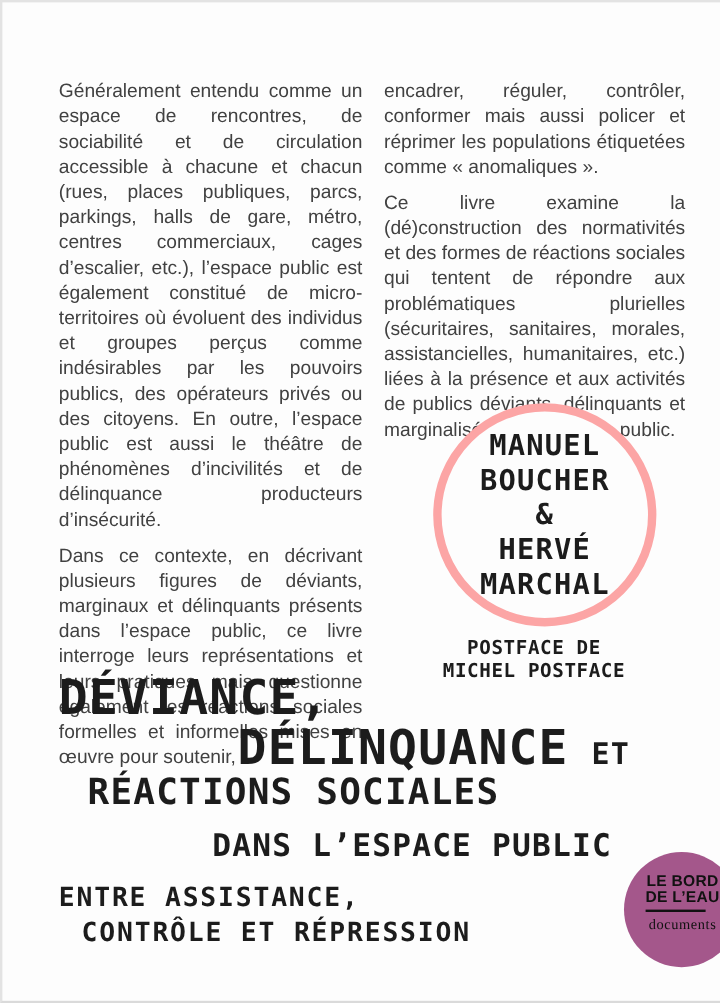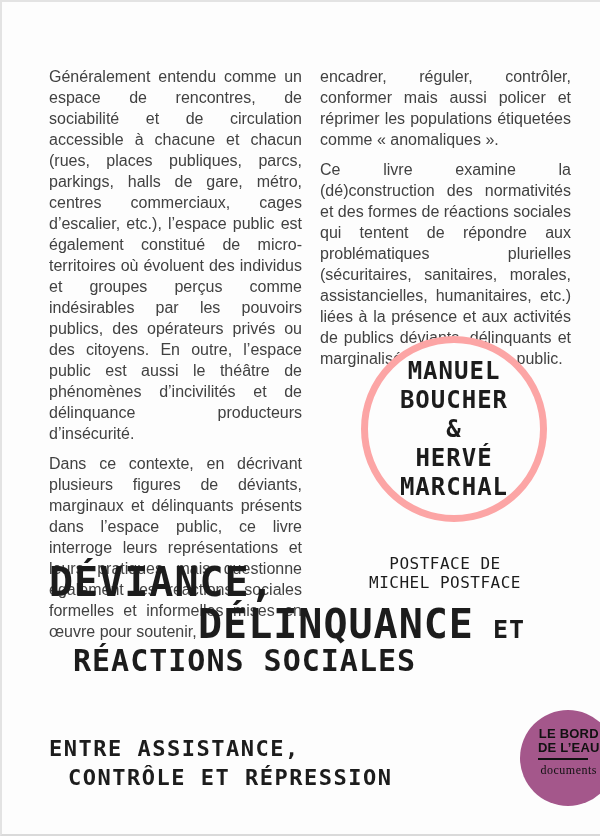--- a/index.html
+++ b/index.html
@@ -45,24 +45,24 @@
     font-weight:bold;
     font-size:24px;
     line-height:29px;
     letter-spacing:1px;
     color:#1c1c1c;
   }
 
   
   #postface{
     position:absolute;
-    left:323px;top:552px;width:240px;
+    left:323px;top:528px;width:240px;
     text-align:center;
     font-family:"DejaVu Sans Mono", monospace;
-    font-weight:normal;
+    font-weight:bold;
     font-size:16px;
     line-height:19px;
     letter-spacing:0.5px;
     color:#1c1c1c;
   }
 
   
   .title-line{
     position:absolute;
     font-family:"DejaVu Sans Mono", monospace;
@@ -151,20 +151,21 @@
   <div id="postface">
     <div>POSTFACE DE</div>
     <div>MICHEL POSTFACE</div>
   </div>
 
   <div id="title-1" class="title-line">DÉVIANCE,</div>
   <div id="title-2" class="title-line">
     <span>DÉLINQUANCE</span><span class="small-et">ET</span>
   </div>
   <div id="title-3" class="title-line">RÉACTIONS SOCIALES</div>
+  <div id="title-4" class="title-line">DANS L’ESPACE PUBLIC</div>
 
   <div id="subtitle-1" class="subtitle-line">ENTRE ASSISTANCE,</div>
   <div id="subtitle-2" class="subtitle-line">CONTRÔLE ET RÉPRESSION</div>
 
   <div id="publisher-logo">
     <div id="publisher-text">
       <div class="pub-name">LE BORD</div>
       <div class="pub-name">DE L’EAU</div>
       <div class="pub-rule"></div>
       <div class="pub-collection">documents</div>

